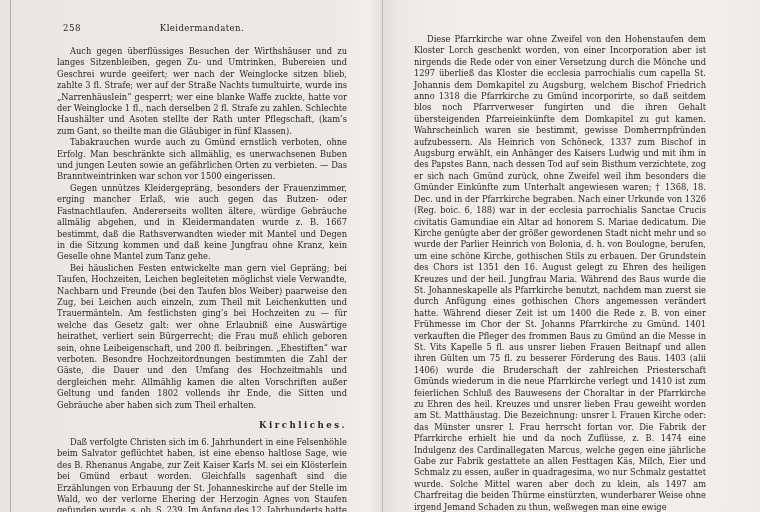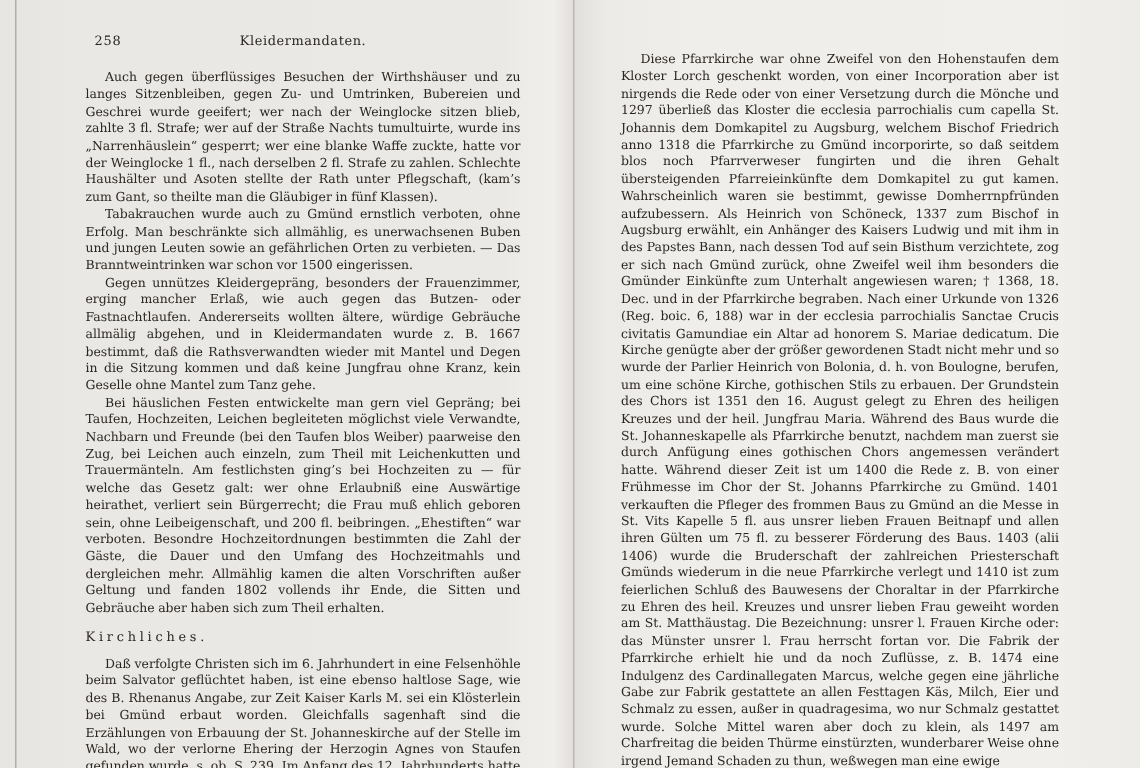--- a/index.html
+++ b/index.html
@@ -33,23 +33,23 @@
   .para{
     margin:0;
     font-size:8.3px;
     line-height:11.4px;
     text-align:justify;
     word-spacing:-0.2px;
   }
   .indent{text-indent:13px;}
   .section-heading{
     margin:9px 0 7px 0;
-    text-align:left;
+    text-align:right;
     font-size:8.6px;
-    font-weight:normal;
+    font-weight:bold;
     letter-spacing:2.5px;
   }
 </style>
 </head>
 <body>
 
 <div class="scan">
   <div class="edge-line left"></div>
   <div class="edge-line gutter"></div>
 

